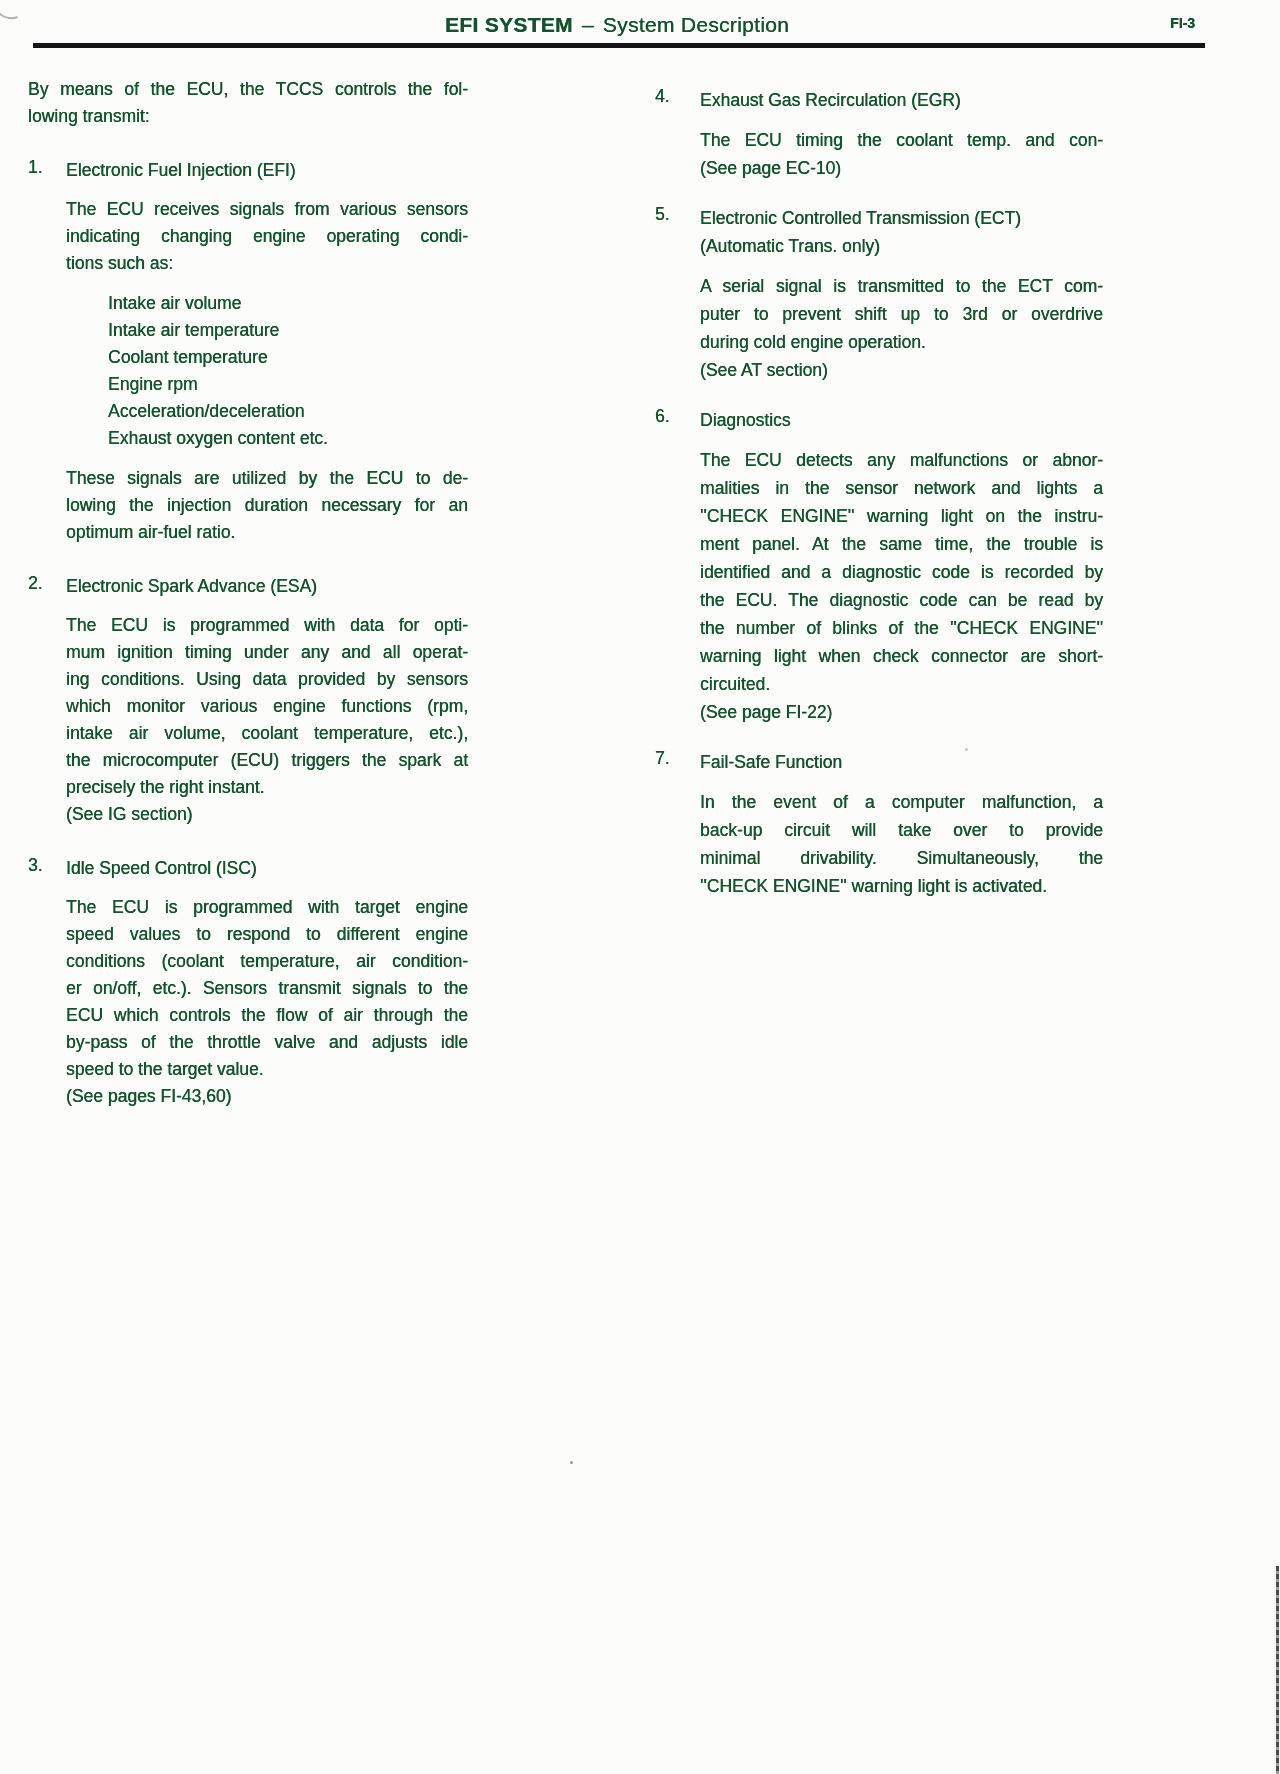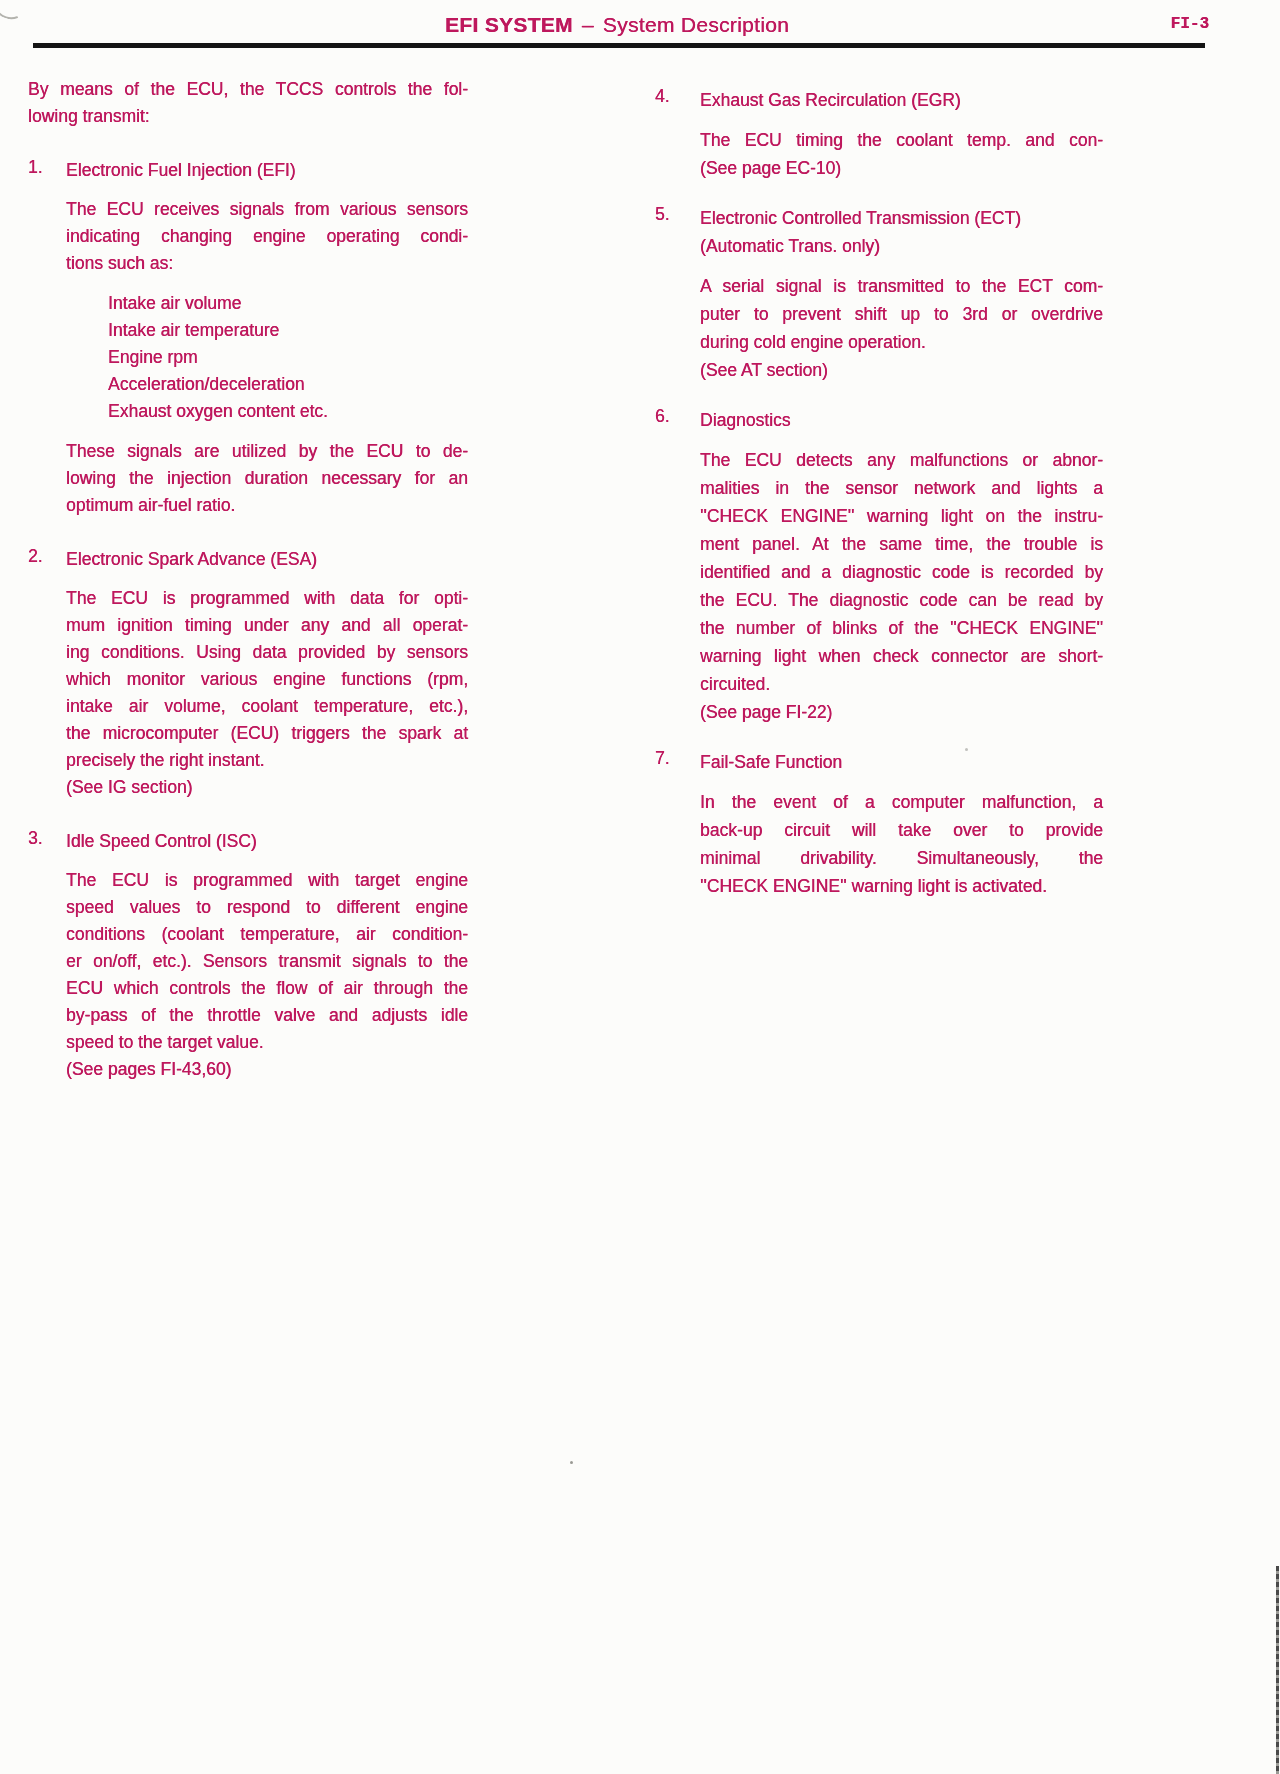--- a/index.html
+++ b/index.html
@@ -2,44 +2,43 @@
 <html><head>
 <meta charset="utf-8">
 <style>
   html,body { margin:0; padding:0; }
   .page {
     position: relative;
     width: 1280px;
     height: 1774px;
     background: #fcfcfa;
     font-family: "Liberation Sans", sans-serif;
-    color: #be185d;
+    color: #14532d;
     overflow: hidden;
   }
   
   .header-title {
     position: absolute;
     top: 13px;
     left: calc(50% - 23px);
     transform: translateX(-50%);
     white-space: nowrap;
     font-size: 21px;
     letter-spacing: 0.3px;
     text-shadow: 0.35px 0 currentColor;
   }
   .ht-bold { font-weight: bold; }
   .ht-sep { margin: 0 9px; }
   .page-number {
     position: absolute;
     top: 15px;
-    right: 71px;
-    font-size: 16px;
+    right: 85px;
+    font-size: 14px;
     font-weight: bold;
     text-shadow: 0.35px 0 currentColor;
-    font-family: Liberation Mono, monospace;
   }
   .header-rule {
     position: absolute;
     top: 43px;
     left: 33px;
     width: 1172px;
     height: 5px;
     background: #141414;
   }
   
@@ -122,20 +121,21 @@
             <div class="title-line">Electronic Fuel Injection (EFI)</div>
           </div>
           <div class="block">
             <div class="line j">The ECU receives signals from various sensors</div>
             <div class="line j">indicating changing engine operating condi-</div>
             <div class="line">tions such as:</div>
           </div>
           <div class="block sublist">
             <div class="line">Intake air volume</div>
             <div class="line">Intake air temperature</div>
+            <div class="line">Coolant temperature</div>
             <div class="line">Engine rpm</div>
             <div class="line">Acceleration/deceleration</div>
             <div class="line">Exhaust oxygen content etc.</div>
           </div>
           <div class="block">
             <div class="line j">These signals are utilized by the ECU to de-</div>
             <div class="line j">lowing the injection duration necessary for an</div>
             <div class="line">optimum air-fuel ratio.</div>
           </div>
         </div>

